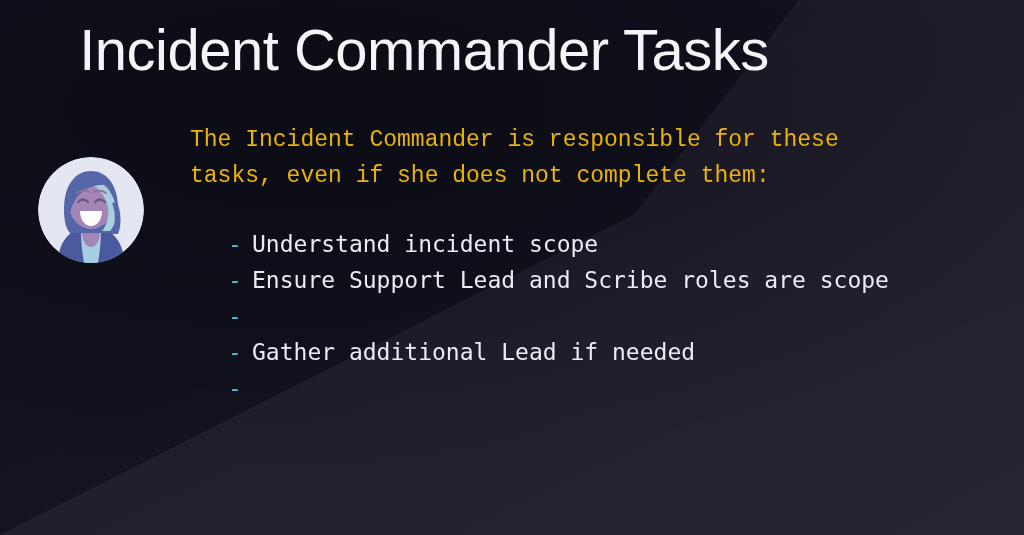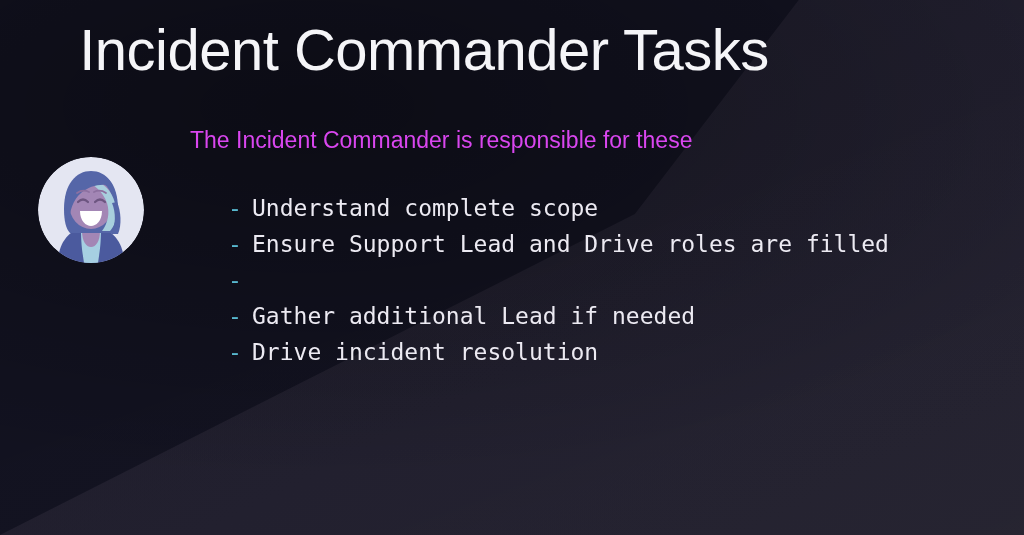--- a/index.html
+++ b/index.html
@@ -69,22 +69,22 @@
   .avatar svg { display: block; }
 
   
   .body-block {
     position: absolute;
     left: 190px;
     top: 122px;
     width: 820px;
   }
   .intro {
-    color: #d946ef;
-    font-family: Liberation Sans, sans-serif;
+    color: #eab308;
+    font-family: Liberation Mono, monospace;
     font-size: 23px;
     line-height: 36px;
     letter-spacing: 0px;
     margin: 0;
     white-space: pre-wrap;
   }
   .task-list {
     list-style: none;
     margin: 0;
     padding: 0;
@@ -153,39 +153,38 @@
         <path d="M39 36 q6 -4 12 -1" stroke="#8d70a0" stroke-width="1.8" fill="none" stroke-linecap="round"></path>
         <path d="M56 35 q6 -3 12 1" stroke="#8d70a0" stroke-width="1.8" fill="none" stroke-linecap="round"></path>
 
         <path d="M42 54 L64 54 C64 64 58 69 53 69 C48 69 42 64 42 54 Z" fill="#ffffff"></path>
       </g>
     </svg>
   </div>
 
   <div class="body-block">
 
-    <p class="intro"><span>The Incident Commander is responsible for these</span><br></p>
+    <p class="intro"><span>The Incident Commander is responsible for these</span><br><span>tasks, even if she does not complete them:</span></p>
 
     <ul class="task-list">
       <li class="task-item">
         <span class="task-dash">-</span>
-        <span class="task-text">Understand complete scope</span>
+        <span class="task-text">Understand incident scope</span>
       </li>
       <li class="task-item">
         <span class="task-dash">-</span>
-        <span class="task-text">Ensure Support Lead and Drive roles are filled</span>
+        <span class="task-text">Ensure Support Lead and Scribe roles are scope</span>
       </li>
       <li class="task-item">
         <span class="task-dash">-</span>
       </li>
       <li class="task-item">
         <span class="task-dash">-</span>
         <span class="task-text">Gather additional Lead if needed</span>
       </li>
       <li class="task-item">
         <span class="task-dash">-</span>
-        <span class="task-text">Drive incident resolution</span>
       </li>
     </ul>
 
   </div>
 
 </div>
 
 </body></html>

